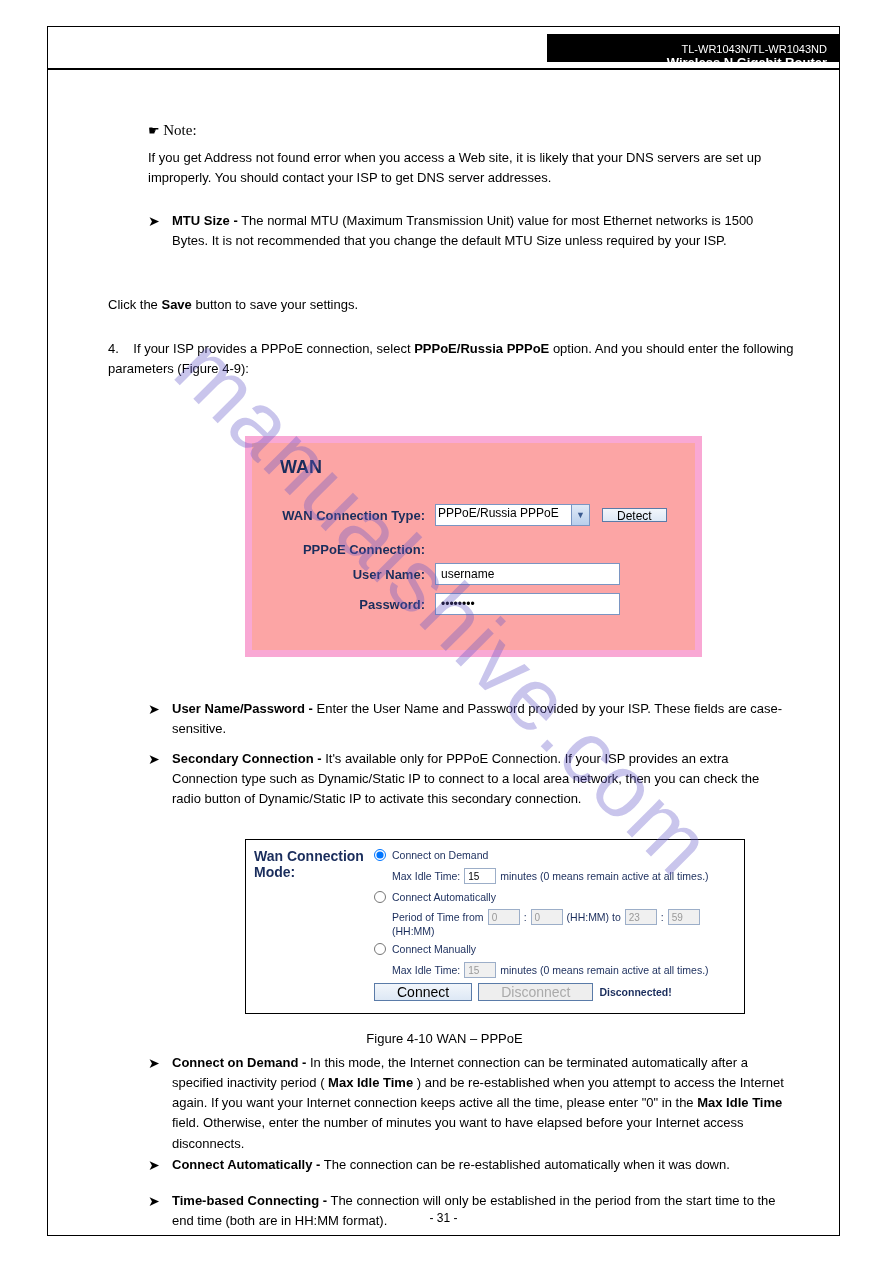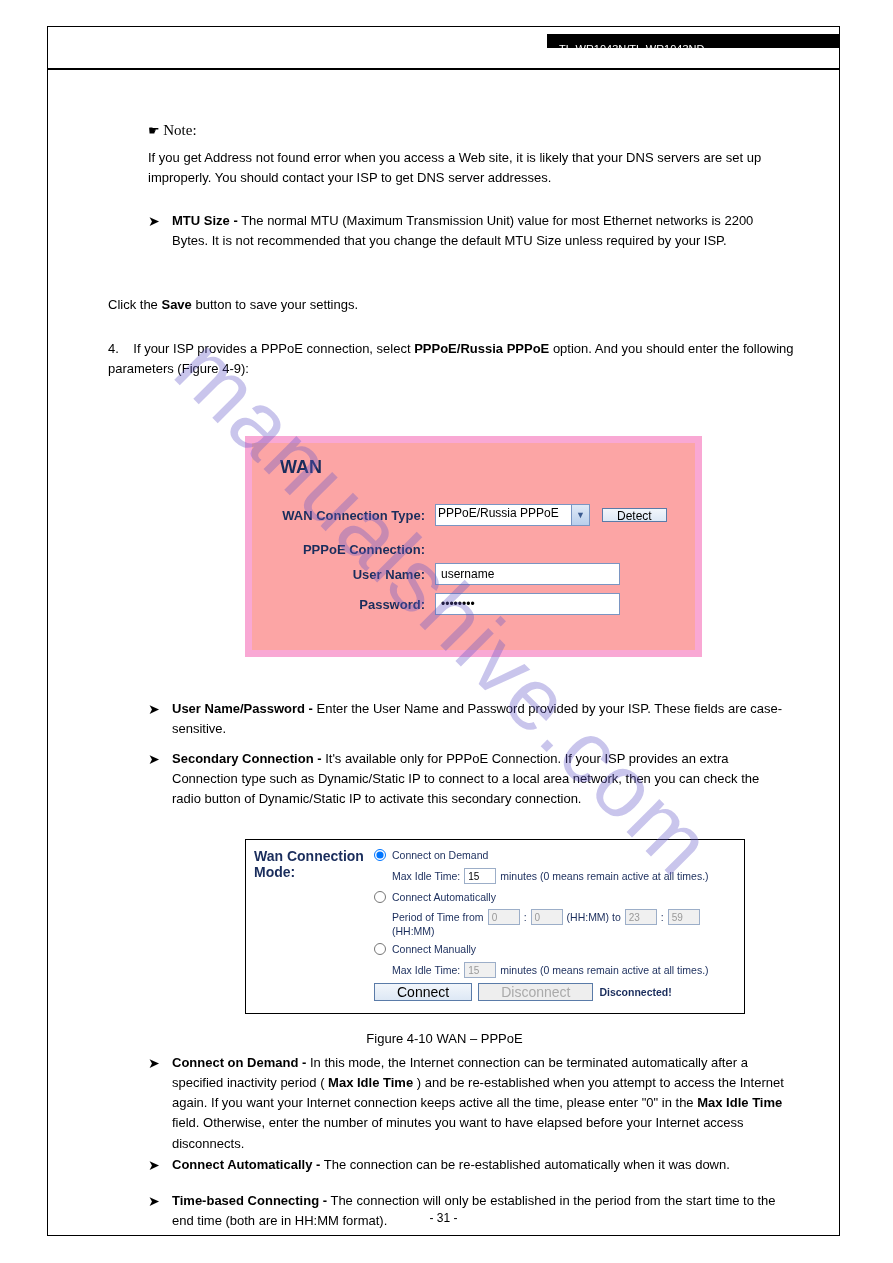--- a/index.html
+++ b/index.html
@@ -21,25 +21,26 @@
   }
   .topbar {
     position: absolute;
     left: 0; top: 7px;
     width: 100%;
     height: 32px;
   }
   .topbar-black {
     position: absolute;
     right: 0; top: 0;
-    width: 292px; height: 14px;
+    width: 292px; height: 28px;
     background: #000;
     color: #fff;
     font-size: 13px;
     padding: 9px 12px 0 12px;
+    text-align: right;
   }
   .topbar-rule {
     position: absolute;
     left: 0; top: 34px;
     width: 100%;
     border-top: 2px solid #000;
   }
   .model-small { font-size: 11px; }
   .prod { font-weight: bold; font-size: 13px; }
   .body-text {
@@ -167,21 +168,21 @@
     <span style="font-family: Wingdings, serif;">☛</span>
     <span class="note-label">Note:</span>
     <div style="margin-top:6px;">If you get Address not found error when you access a Web site, it is likely that your DNS servers are set up improperly. You should contact your ISP to get DNS server addresses.</div>
   </div>
 
   <div class="body-text" style="top:184px;">
     <div class="bullet-row">
       <div class="bullet-sym">➤</div>
       <div class="bullet-txt">
         <span class="bold">MTU Size -</span>
-        <span>The normal MTU (Maximum Transmission Unit) value for most Ethernet networks is 2200 Bytes. It is not recommended that you change the default MTU Size unless required by your ISP.</span>
+        <span>The normal MTU (Maximum Transmission Unit) value for most Ethernet networks is 1500 Bytes. It is not recommended that you change the default MTU Size unless required by your ISP.</span>
       </div>
     </div>
   </div>
 
   <div class="body-text" style="top:268px; left:60px; width:680px;">
     <span>Click the </span>
     <span class="bold">Save</span>
     <span> button to save your settings.</span>
   </div>
 

